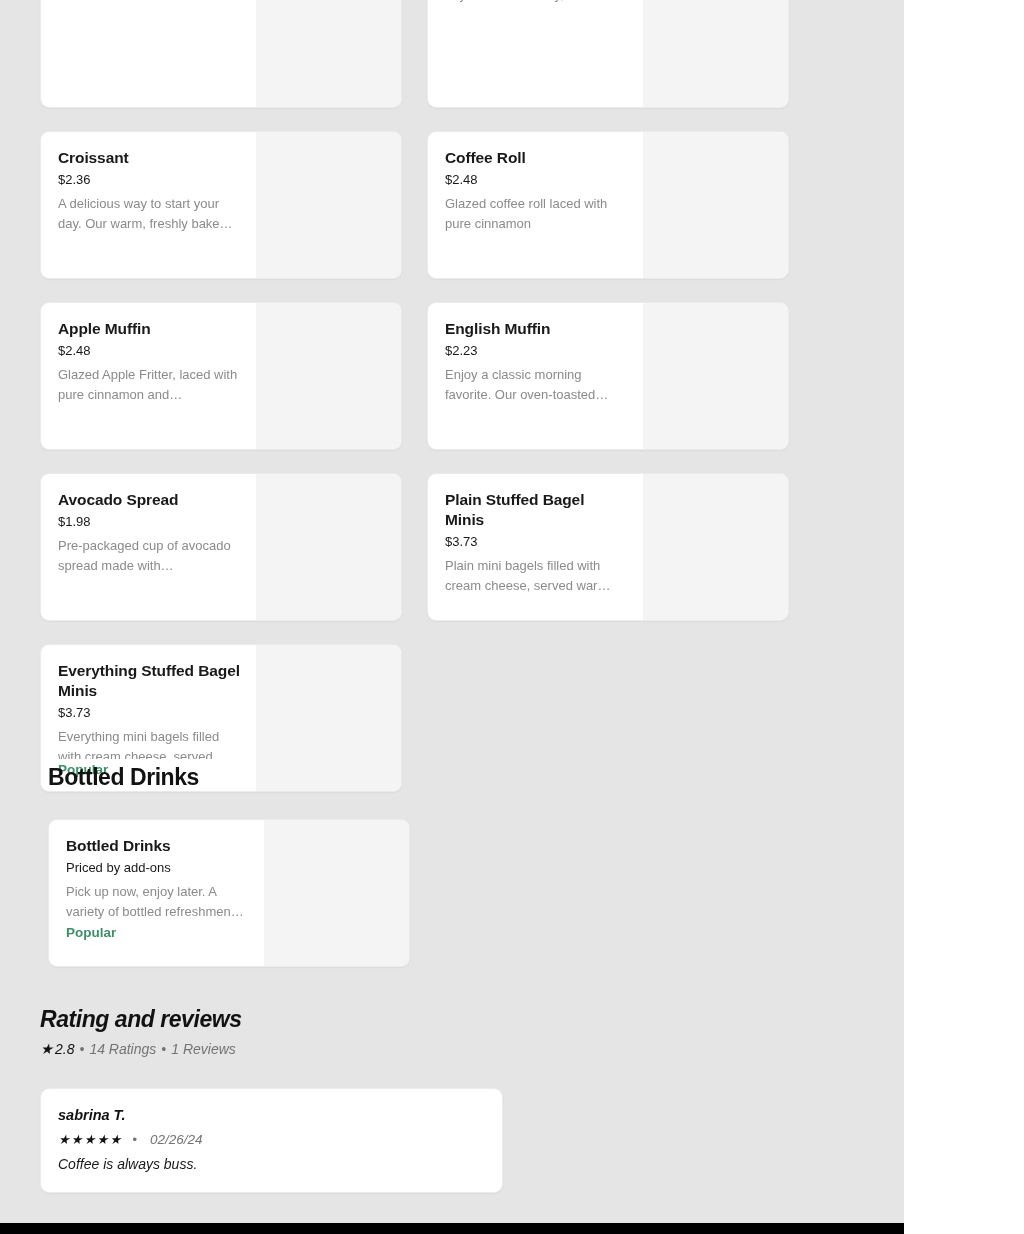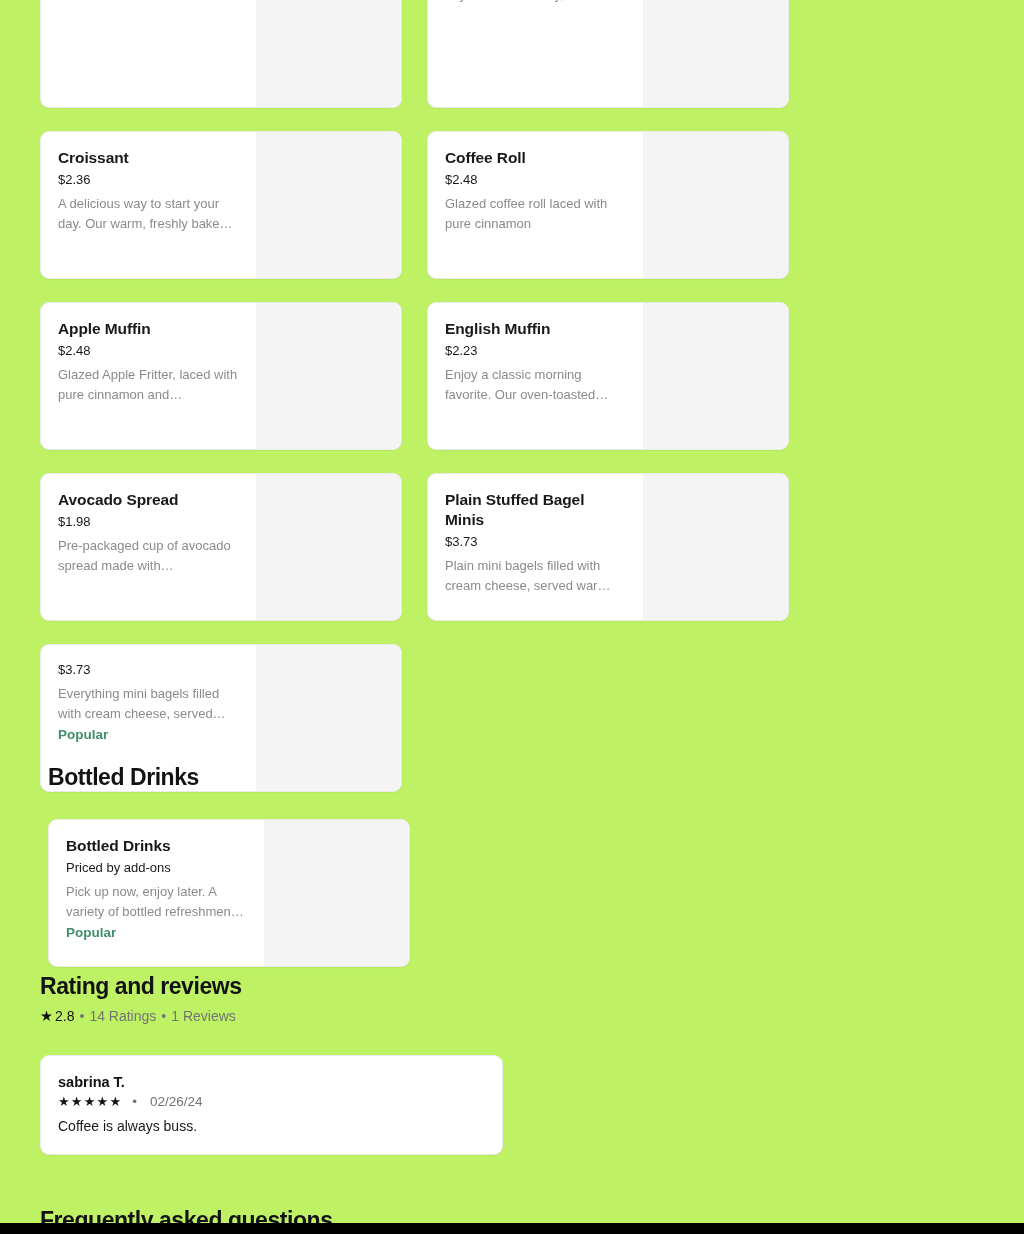--- a/index.html
+++ b/index.html
@@ -7,23 +7,23 @@
   html, body {
     width: 1024px;
     height: 1234px;
     background: #ffffff;
     font-family: "Liberation Sans", sans-serif;
     overflow: hidden;
   }
 
   .page {
     position: relative;
-    width: 1024px;
+    width: 904px;
     height: 1234px;
-    background: #bef264;
+    background: #e5e5e5;
     overflow: hidden;
   }
 
   
   .menu-grid {
     position: absolute;
     left: 40px;
     top: -40px;
     width: 750px;
   }
@@ -117,22 +117,23 @@
     top: 762px;
     width: 750px;
   }
 
   #bottled-drinks-section .section-heading { margin-bottom: 27px; }
 
   
   #rating-section {
     position: absolute;
     left: 40px;
-    top: 971px;
+    top: 1004px;
     width: 800px;
+    font-style: italic;
   }
 
   #rating-section .section-heading { margin-bottom: 5px; }
 
   .rating-summary {
     font-size: 14px;
     color: #747474;
     line-height: 20px;
     display: flex;
     align-items: center;
@@ -158,20 +159,21 @@
     border-radius: 9px;
     box-shadow: 0 1px 2px rgba(0,0,0,0.045);
     padding: 16px 17px 18px 17px;
   }
 
   .reviewer-name {
     font-size: 14.5px;
     font-weight: 700;
     color: #121212;
     line-height: 20px;
+    margin-bottom: 5px;
   }
 
   .review-meta {
     display: flex;
     align-items: center;
     font-size: 13.5px;
     color: #747474;
     line-height: 19px;
     margin-bottom: 5px;
   }
@@ -289,20 +291,21 @@
           <div class="item-price">$3.73</div>
           <div class="item-desc">Plain mini bagels filled with cream cheese, served war…</div>
         </div>
         <div class="card-thumb"></div>
       </div>
     </div>
 
     <div class="grid-row">
       <div class="item-card">
         <div class="card-text">
+          <div class="item-name">Everything Stuffed Bagel Minis</div>
           <div class="item-price">$3.73</div>
           <div class="item-desc">Everything mini bagels filled with cream cheese, served…</div>
           <div class="item-badge">Popular</div>
         </div>
         <div class="card-thumb"></div>
       </div>
       <div class="item-card empty-slot"></div>
     </div>
 
   </div>
@@ -339,19 +342,16 @@
       <div class="reviewer-name">sabrina T.</div>
       <div class="review-meta">
         <span class="review-stars">★★★★★</span>
         <span class="rating-sep">•</span>
         <span class="review-date">02/26/24</span>
       </div>
       <div class="review-body">Coffee is always buss.</div>
     </div>
   </div>
 
-  <div id="faq-section">
-    <div class="section-heading">Frequently asked questions</div>
-  </div>
 
   <div class="bottom-bar"></div>
 
 </div>
 
 </body></html>

